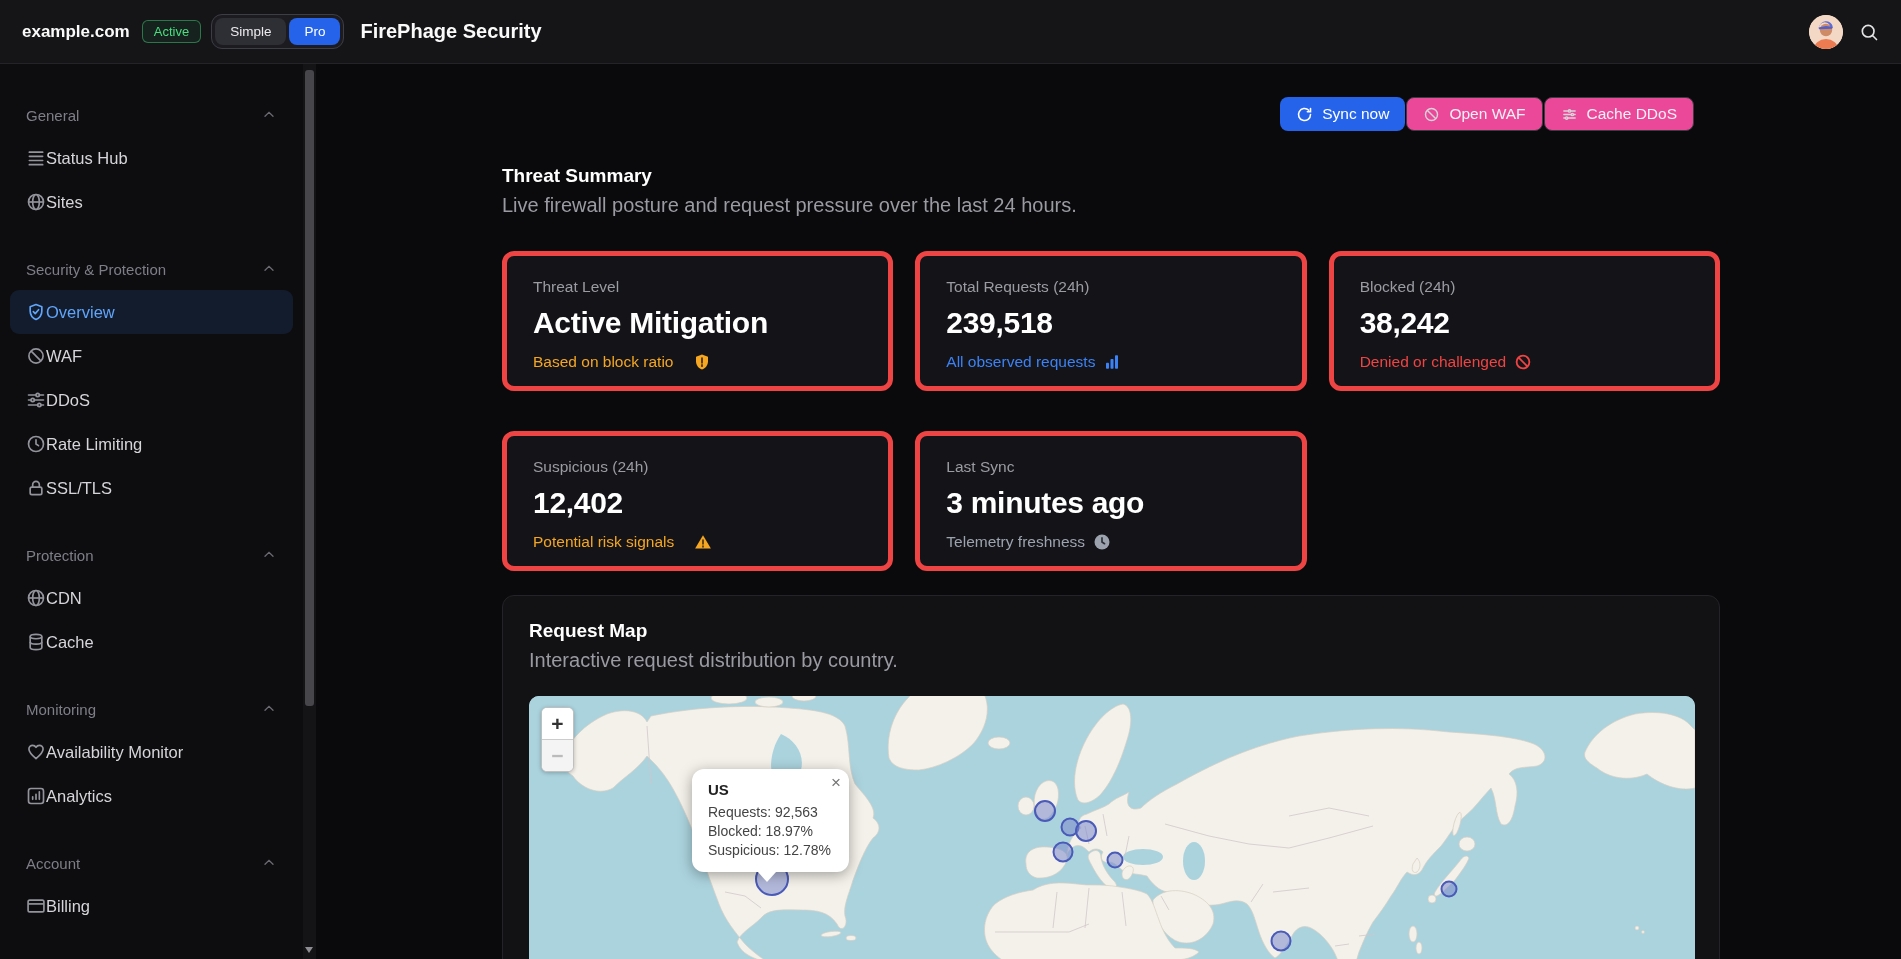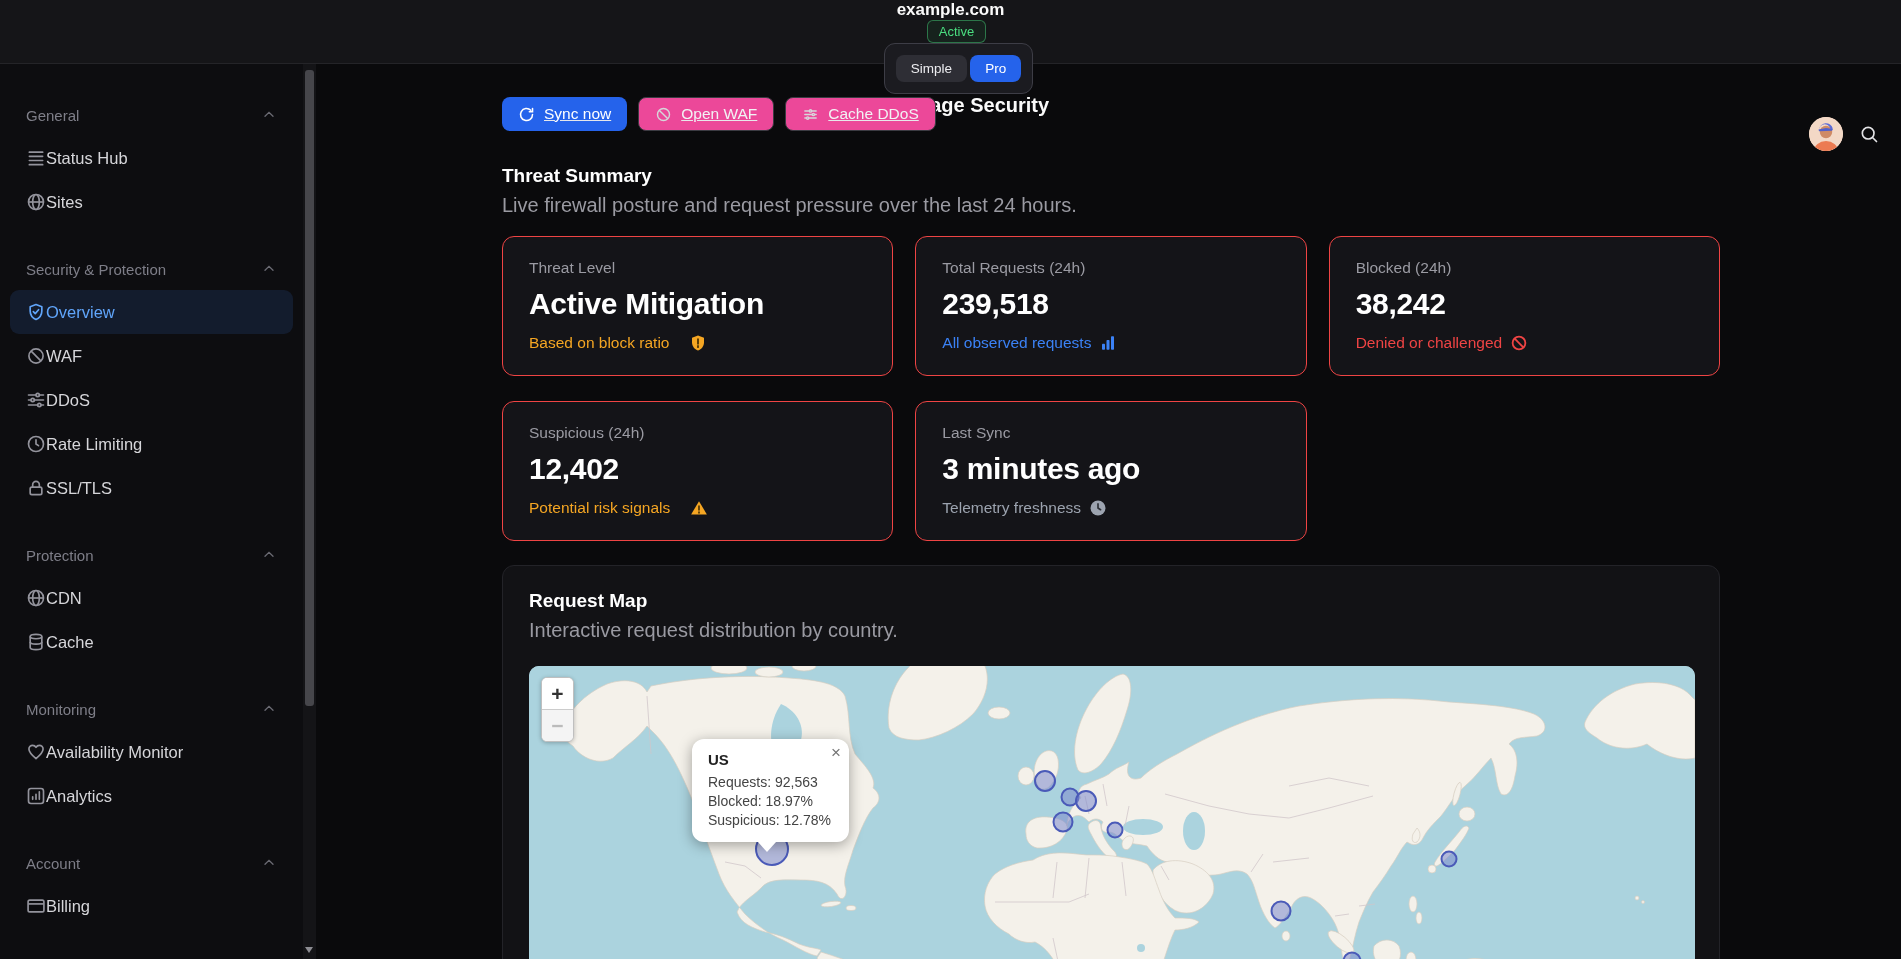--- a/index.html
+++ b/index.html
@@ -1,25 +1,25 @@
 <!DOCTYPE html>
 <html><head>
 <meta charset="utf-8">
 <style>
   * { margin:0; padding:0; box-sizing:border-box; }
   html,body { width:1901px; height:959px; overflow:hidden; background:#0a0a0c;
     font-family:"Liberation Sans","DejaVu Sans",sans-serif; color:#e7e7ea; }
 
   
   .topbar { height:64px; background:#151518; border-bottom:1px solid #242428;
-    display:flex; align-items:center; padding:0 22px;flex-direction:column; }
+    display:flex; align-items:center; padding:0 22px; }
   .domain { font-size:17px; font-weight:700; color:#fafafa; }
   .badge-active { margin-left:12px; font-size:13px; color:#4ade80; padding:3px 11px;
     border:1px solid rgba(74,222,128,.45); background:rgba(34,197,94,.08); border-radius:6px; }
-  .plan-toggle { margin-left:16px; display:flex; gap:3px; padding:11px;
+  .plan-toggle { margin-left:10px; display:flex; gap:3px; padding:3px;
     background:#1b1b20; border:1px solid #3d3d46; border-radius:11px; }
   .seg { font-size:13.5px; padding:6px 15px; border-radius:8px; cursor:pointer; }
   .seg-simple { background:#2e2e35; color:#ececef; }
   .seg-pro { background:#2563eb; color:#fff; }
   .app-title { margin-left:16px; font-size:20px; font-weight:700; color:#fafafa; }
   .topbar-right { margin-left:auto; display:flex; align-items:center; gap:16px; }
   .avatar { width:34px; height:34px; border-radius:50%; overflow:hidden; background:#f3d8c6; }
 
   
   .app-body { display:flex; height:895px; }
@@ -38,36 +38,36 @@
   .scroll-thumb { position:absolute; left:2px; top:6px; width:9px; height:636px;
     background:#46464b; border-radius:3px; }
   .scroll-arrow-down { position:absolute; left:2px; bottom:6px; width:0; height:0;
     border-left:4.5px solid transparent; border-right:4.5px solid transparent;
     border-top:6px solid #8d8d93; }
 
   .main { flex:1; padding-top:33px; overflow:hidden; }
   .container { width:1218px; margin-left:186px; }
 
   
-  .actions { display:flex; justify-content:flex-start; gap:11px; padding-right:26px;text-decoration:underline; }
+  .actions { display:flex; justify-content:flex-end; gap:1px; padding-right:26px; }
   .btn { height:34px; padding:0 16px; border-radius:8px; font-size:15.5px; border:none;
     display:inline-flex; align-items:center; gap:9px; cursor:pointer;
     font-family:"Liberation Sans","DejaVu Sans",sans-serif; }
   .btn .bicon { width:17px; height:17px; display:flex; }
   .btn .bicon svg { width:100%; height:100%; }
   .btn-primary { background:#2563eb; color:#fff; }
   .btn-dark { background:#ec4899; border:1px solid #3b3b42; color:#f2f2f4; }
 
   
   .section-title { margin-top:34px; font-size:19px; font-weight:700; color:#fff; }
   .section-sub { margin-top:7px; font-size:20px; color:#9a9aa2; }
   .cards { margin-top:19px; display:grid; grid-template-columns:repeat(3,1fr);
     gap:25px 22px; }
-  .card { background:#141418; border:1px solid #ef4444; border-radius:12px;
-    padding:22px 26px; height:140px; }
+  .card { background:#141418; border:5px solid #ef4444; border-radius:12px;
+    padding:22px 26px; height:140px;margin-top:15px; }
   .card-label { font-size:15.5px; color:#9b9ba3; }
   .card-value { margin-top:10px; font-size:30px; font-weight:700; color:#fff;
     letter-spacing:-0.3px; }
   .card-foot { margin-top:13px; font-size:15.5px; display:flex; align-items:center; gap:8px; }
   .card-foot .ficon { width:18px; height:18px; display:flex; }
   .card-foot .ficon svg { width:100%; height:100%; }
   .foot-amber { color:#f5a623;gap:20px; } .foot-blue { color:#3b82f6; }
   .foot-red  { color:#ef4444; } .foot-gray { color:#9ca3af; }
 
   

